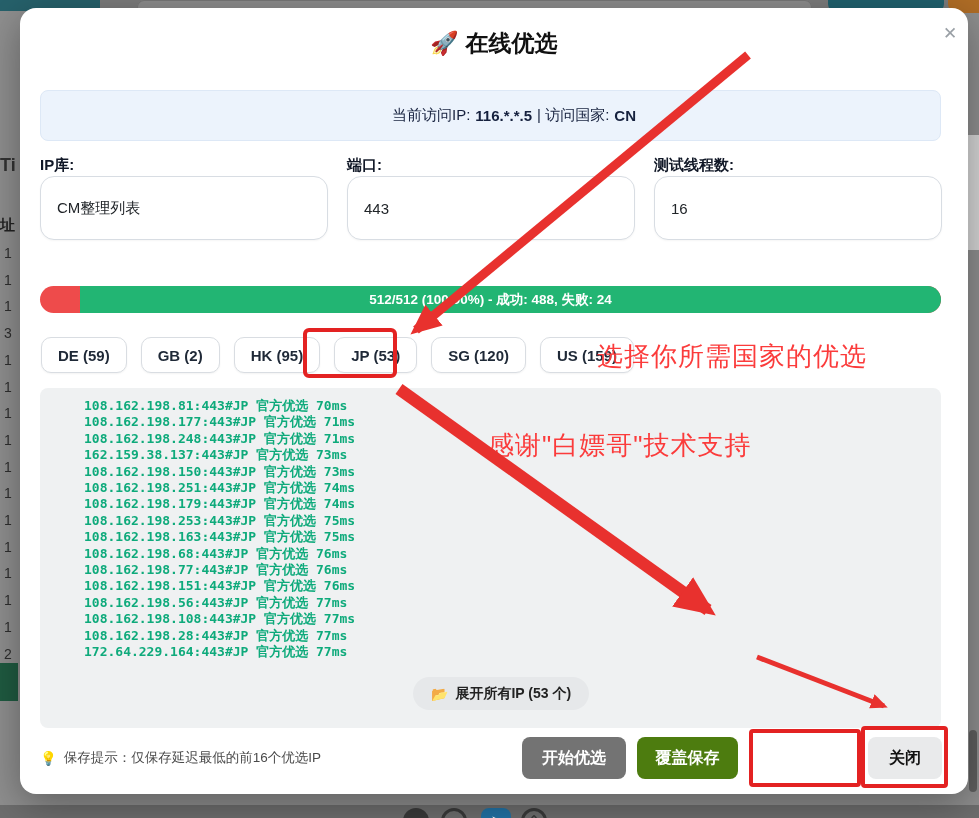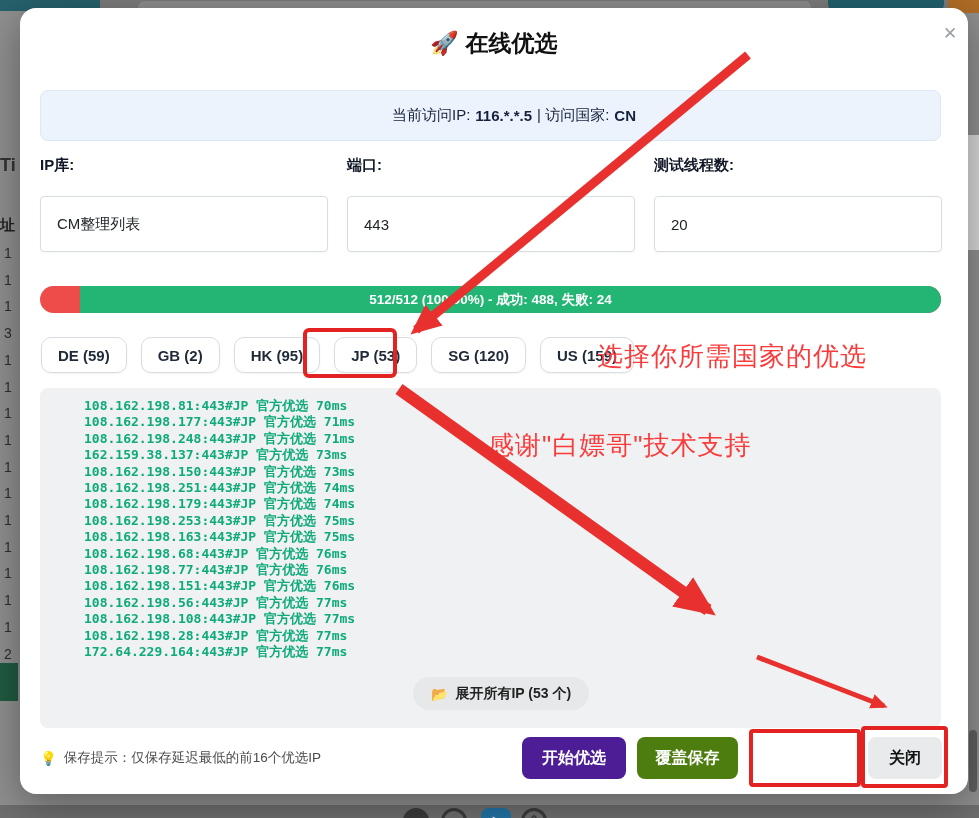--- a/index.html
+++ b/index.html
@@ -27,21 +27,21 @@
   .bg-ic4 { left:521px; background:transparent; border:3px solid #3a3a3a; color:#3a3a3a; font-size:12px; text-align:center; line-height:18px; font-weight:bold; }
 
   
   .modal-bg { position:absolute; left:20px; top:8px; width:948px; height:786px; background:#ffffff; border-radius:16px; box-shadow:0 10px 40px rgba(0,0,0,.35); }
   .modal-close { position:absolute; left:938px; top:22px; width:24px; height:24px; color:#9aa0a6; font-size:17px; line-height:24px; text-align:center; cursor:pointer; }
   .modal-title { position:absolute; left:20px; top:28px; width:948px; text-align:center; font-size:23px; font-weight:bold; color:#111; }
   .info-bar { position:absolute; left:40px; top:90px; width:901px; height:51px; background:#ecf3fc; border:1px solid #dde8f6; border-radius:8px; display:flex; align-items:center; justify-content:center; gap:5px; font-size:15px; color:#16213e;padding-left:47px; }
   .info-bar b { font-weight:bold; }
 
   .field-label { position:absolute; top:156px; font-size:15px; font-weight:bold; color:#111827; }
-  .field-input { position:absolute; top:196px; width:288px; height:56px; background:#fff; border:1px solid #d8dde3; border-radius:4px; font-size:15px; color:#212529; display:flex; align-items:center; padding-left:16px; box-shadow:0 1px 2px rgba(0,0,0,.04); }
+  .field-input { position:absolute; top:176px; width:288px; height:64px; background:#fff; border:1px solid #d8dde3; border-radius:14px; font-size:15px; color:#212529; display:flex; align-items:center; padding-left:16px; box-shadow:0 1px 2px rgba(0,0,0,.04); }
   .f1 { left:40px; } .f2 { left:347px; } .f3 { left:654px; }
 
   .progress { position:absolute; left:40px; top:286px; width:901px; height:27px; background:#ee4b4b; border-radius:13.5px; overflow:hidden; }
   .progress-fill { position:absolute; right:0; top:0; height:100%; width:95.6%; background:#22b573; }
   .progress-text { position:absolute; left:0; top:0; width:100%; height:100%; display:flex; align-items:center; justify-content:center; color:#fff; font-size:13.5px; font-weight:bold; }
 
   .countries { position:absolute; left:41px; top:337px; display:flex; gap:14px; }
   .country-btn { height:36px; background:#fff; border:1px solid #d9dde2; border-radius:10px; padding:0 16px; font-size:15px; font-weight:600; color:#1f2937; display:flex; align-items:center; box-shadow:0 1px 2px rgba(0,0,0,.05); cursor:pointer; }
 
   .ann-text { position:absolute; color:#fb3b3b; font-size:26px; font-weight:500; letter-spacing:1px; }
@@ -52,21 +52,21 @@
   .box-append { left:749px; top:729px; width:112px; height:58px; border-radius:4px; }
   .box-close { left:861px; top:726px; width:87px; height:62px; border-radius:4px; }
 
   .results-panel { position:absolute; left:40px; top:388px; width:901px; height:340px; background:#eff1f2; border-radius:8px; }
   .results-lines { position:absolute; left:57px; top:398px; font-family:"DejaVu Sans Mono", monospace; font-size:13px; font-weight:bold; line-height:16.4px; color:#0eaa7b; white-space:pre;margin-left:27px; }
 
   .expand-btn { position:absolute; left:413px; top:677px; height:33px; background:#e6e8ea; border:none; border-radius:17px; padding:0 18px; font-size:14px; font-weight:bold; color:#222; display:flex; align-items:center; gap:7px; cursor:pointer; font-family:inherit; }
 
   .footer-tip { position:absolute; left:40px; top:749px; font-size:13.5px; color:#4a4a4a; display:flex; gap:7px; align-items:center; }
   .act-btn { position:absolute; top:737px; height:42px; border:none; border-radius:8px; font-size:16px; font-weight:bold; color:#fff; cursor:pointer; font-family:inherit; }
-  .btn-start { left:522px; width:104px; background:#4c1d95; }
+  .btn-start { left:522px; width:104px; background:#737373; }
   .btn-overwrite { left:637px; width:101px; background:#4d7c0f; }
   .btn-append { left:754px; width:102px; background:#2b5be3; }
   .btn-close { left:868px; width:74px; background:#e9eaeb; color:#111; }
 
   .arrows { position:absolute; left:0; top:0; width:979px; height:818px; pointer-events:none; }
 </style>
 </head>
 <body>
 
 <div id="root">
@@ -116,21 +116,21 @@
     <b>116.*.*.5</b>
     <span>| 访问国家:</span>
     <b>CN</b>
   </div>
 
   <div class="field-label f1">IP库:</div>
   <div class="field-input f1">CM整理列表</div>
   <div class="field-label f2">端口:</div>
   <div class="field-input f2">443</div>
   <div class="field-label f3">测试线程数:</div>
-  <div class="field-input f3">20</div>
+  <div class="field-input f3">16</div>
 
   <div class="progress">
     <div class="progress-fill"></div>
     <div class="progress-text">512/512 (100.00%) - 成功: 488, 失败: 24</div>
   </div>
 
   <div class="countries">
     <button class="country-btn">DE (59)</button>
     <button class="country-btn">GB (2)</button>
     <button class="country-btn">HK (95)</button>

